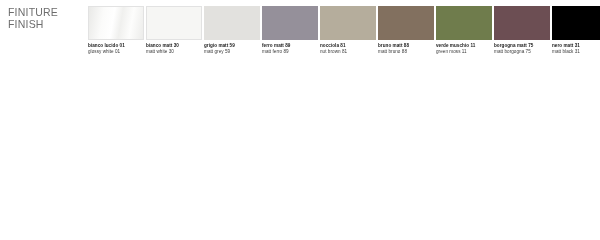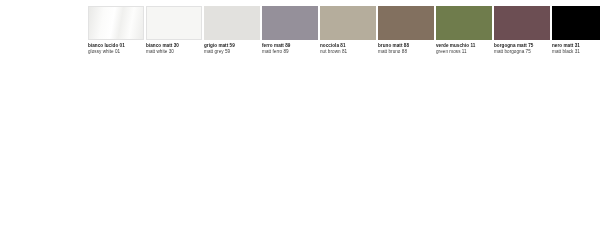--- a/index.html
+++ b/index.html
@@ -83,20 +83,24 @@
     color: #3b3b3b;
     white-space: nowrap;
     letter-spacing: 0.05px;
   }
 </style>
 </head>
 <body>
 
 <div id="finish-board">
 
+  <div id="title-block">
+    <span class="title-line">FINITURE</span>
+    <span class="title-line">FINISH</span>
+  </div>
 
   <div id="swatch-strip">
       <div class="swatch-cell" style="left: 0px;">
         <div class="swatch-chip has-border" style="background: linear-gradient(100deg, rgb(233, 233, 231) 0%, rgb(251, 251, 250) 26%, rgb(255, 255, 255) 44%, rgb(240, 240, 238) 58%, rgb(253, 253, 252) 76%, rgb(236, 236, 234) 100%);"></div>
         <div class="swatch-labels">
           <span class="label-it">bianco lucido 01</span>
           <span class="label-en">glossy white 01</span>
         </div>
       </div>
       <div class="swatch-cell" style="left: 58px;">

